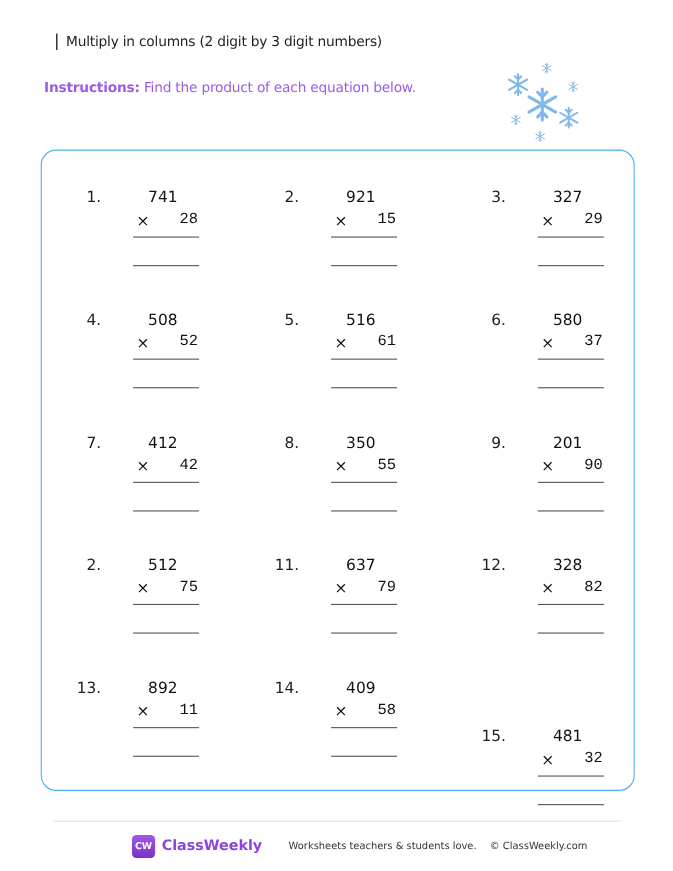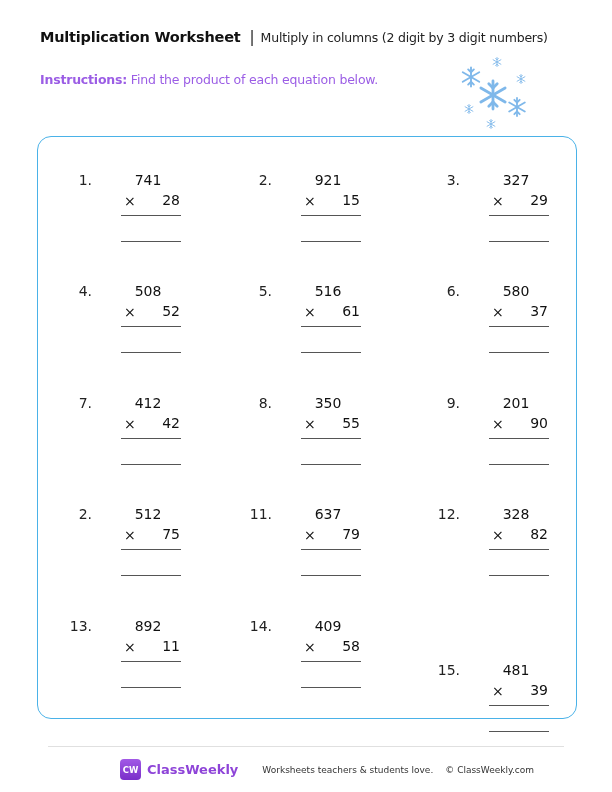--- a/index.html
+++ b/index.html
@@ -15,36 +15,35 @@
     .instructions .lbl { font-weight: bold; }
 
     .snowflakes { position: absolute; left: 455px; top: 55px; width: 80px; height: 80px; }
 
     .panel { position: absolute; left: 37px; top: 136px; width: 540px; height: 583px; border: 1.5px solid #4ab2e8; border-radius: 14px; }
 
     .problem { position: absolute; width: 140px; height: 80px; }
     .num { position: absolute; left: 0; top: 0; width: 38px; text-align: right; font-size: 14px; color: #222; }
     .top { position: absolute; left: 62px; top: 0; width: 64px; text-align: center; font-size: 14px; color: #111; }
     .times { position: absolute; left: 70px; top: 21px; font-size: 14px; color: #111; }
-    .bottom { position: absolute; left: 62px; top: 20px; width: 64px; text-align: right; font-size: 14px; color: #111; }
+    .bottom { position: absolute; left: 62px; top: 20px; width: 64px; text-align: right; font-size: 14px; color: #111; font-family: Liberation Mono, monospace; }
     .line1 { position: absolute; left: 67px; top: 43px; width: 60px; height: 0; border-top: 1.3px solid #555; }
     .line2 { position: absolute; left: 67px; top: 69px; width: 60px; height: 0; border-top: 1.3px solid #555; }
 
     .footer-line { position: absolute; left: 48px; top: 746px; width: 516px; height: 0; border-top: 1px solid #e0e0e0; }
     .footer { position: absolute; left: 120px; top: 759px; display: flex; align-items: center; white-space: nowrap; }
     .logo-box { width: 21px; height: 21px; border-radius: 4px; background: linear-gradient(180deg, #a259e6, #7a2fc9); color: #fff; font-size: 8.5px; font-weight: bold; display: flex; align-items: center; justify-content: center; }
     .brand { font-size: 13px; font-weight: bold; color: #8e44d8; margin-left: 6px; }
     .tagline { font-size: 9px; color: #333; margin-left: 24px; }
     .copyright { font-size: 9px; color: #333; margin-left: 12px; }
   </style>
 </head>
 <body>
 
 <div class="header">
-  <span class="title">Multiplication Worksheet</span>
   <span class="sep">|</span>
   <span class="subtitle">Multiply in columns (2 digit by 3 digit numbers)</span>
 </div>
 
 <div class="instructions">
   <span class="lbl">Instructions:</span><span> Find the product of each equation below.</span>
 </div>
 
 <svg class="snowflakes" viewBox="0 0 80 80">
   <defs>
@@ -181,21 +180,21 @@
       <span class="top">409</span>
       <span class="times">×</span>
       <span class="bottom">58</span>
       <div class="line1"></div>
       <div class="line2"></div>
     </div>
     <div class="problem" style="left: 422px; top: 618px; margin-top: 44px;">
       <span class="num">15.</span>
       <span class="top">481</span>
       <span class="times">×</span>
-      <span class="bottom">39</span>
+      <span class="bottom">32</span>
       <div class="line1"></div>
       <div class="line2"></div>
     </div>
   </div>
 
 <div class="footer-line"></div>
 <div class="footer">
   <div class="logo-box">CW</div>
   <span class="brand">ClassWeekly</span>
   <span class="tagline">Worksheets teachers &amp; students love.</span>

